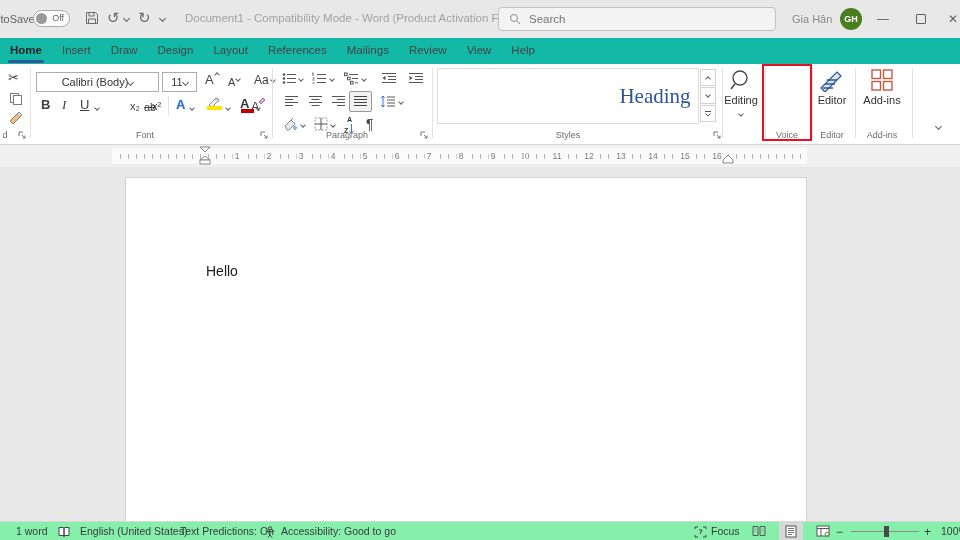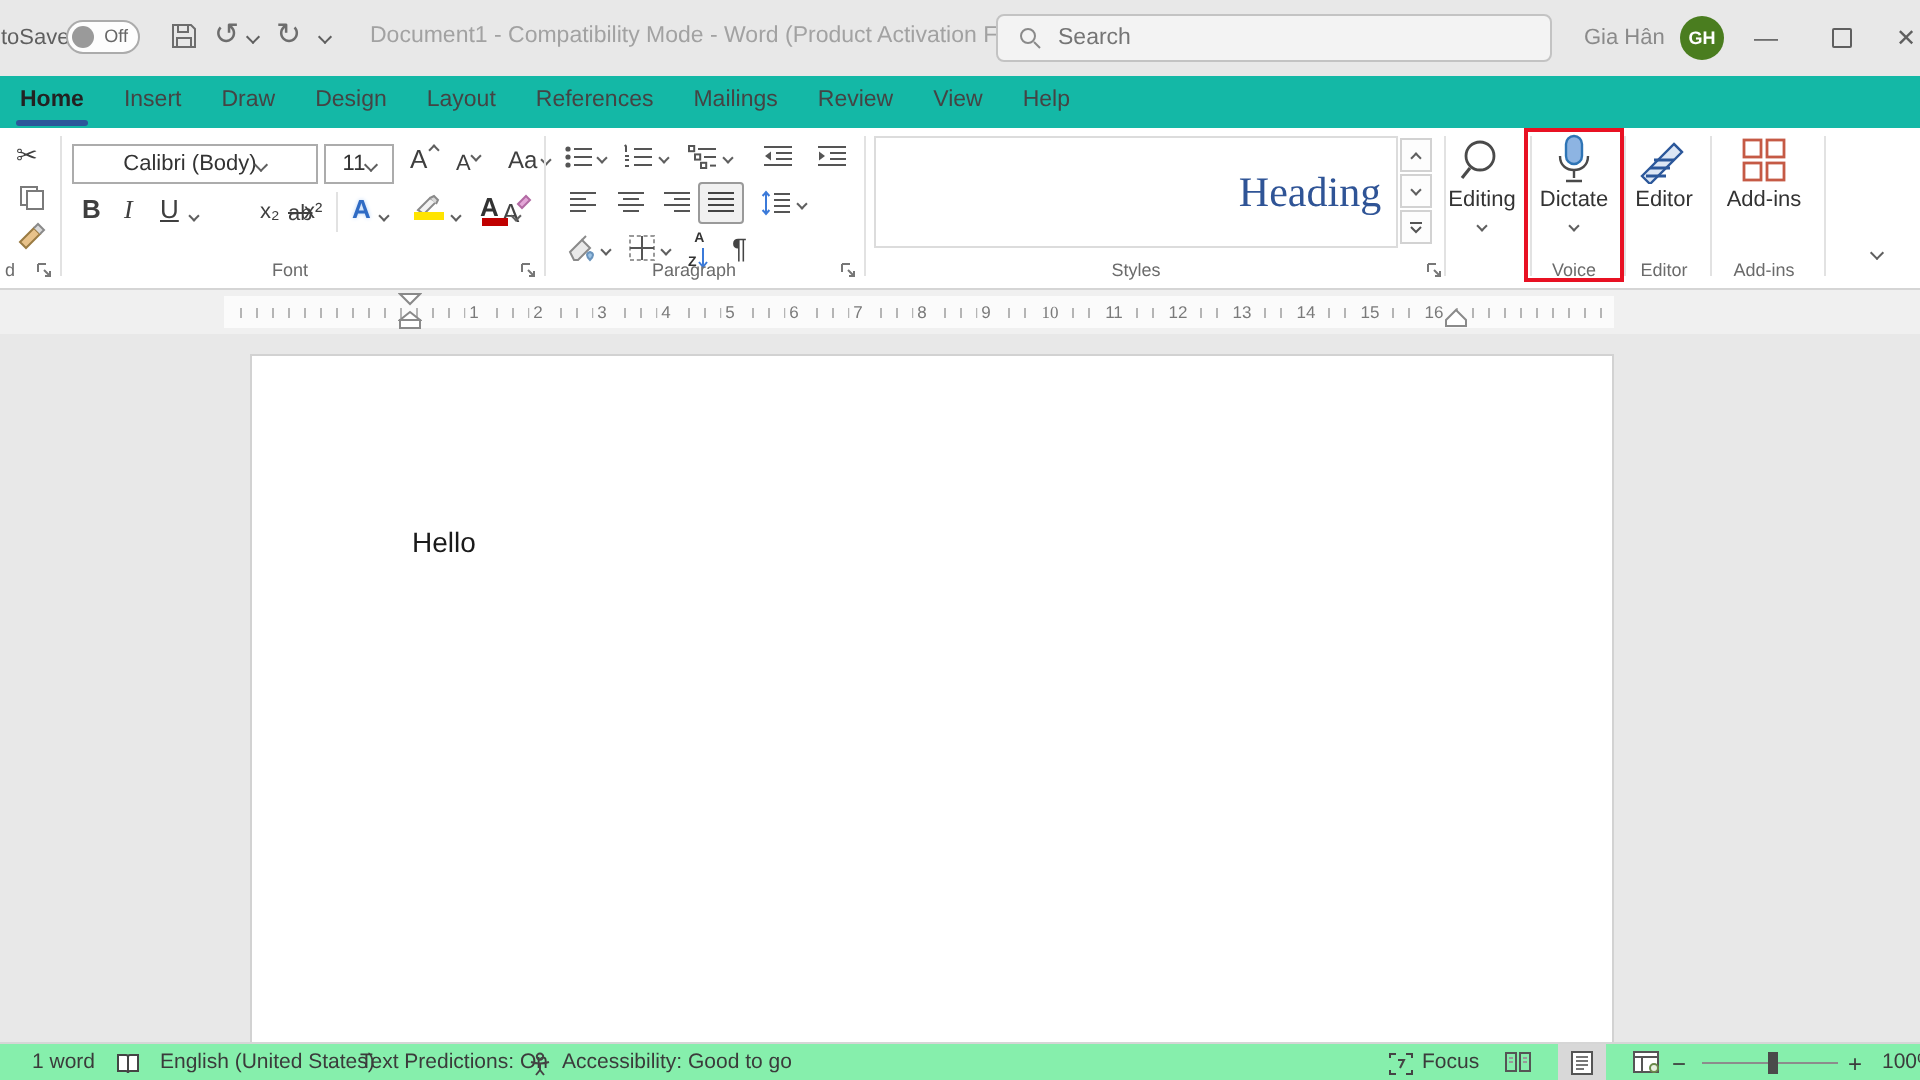--- a/index.html
+++ b/index.html
@@ -332,29 +332,20 @@
   <div class="big-btn" style="left:718px;">
     <svg width="24" height="24" viewBox="0 0 24 24" style="margin:2px auto;">
         <circle cx="11" cy="10" r="7" fill="none" stroke="#4a4a4a" stroke-width="1.4"></circle>
         <path d="M6 16l-4 5" stroke="#4a4a4a" stroke-width="1.6"></path>
       </svg>
     <span>Editing</span><br>
     <span class="chv" style="width:4px;height:4px;margin-top:2px;"></span>
   </div>
   <div class="vsep" style="left:765px;"></div>
 
-  <div class="big-btn" style="left:764px;">
-    <svg width="22" height="26" viewBox="0 0 22 26" style="margin:1px auto;">
-      <rect x="7" y="1" width="8" height="14" rx="4" fill="#8db4e2" stroke="#2e74b5" stroke-width="1.2"></rect>
-      <path d="M4 11c0 5 3.5 7 7 7s7-2 7-7" fill="none" stroke="#4a4a4a" stroke-width="1.2"></path>
-      <path d="M11 18v4M7 23.5h8" stroke="#4a4a4a" stroke-width="1.2"></path>
-    </svg>
-    <span>Dictate</span><br>
-    <span class="chv" style="width:4px;height:4px;margin-top:2px;"></span>
-  </div>
   <span class="grp-label" style="left:757px;width:60px;">Voice</span>
   <div class="red-box"></div>
   <div class="vsep" style="left:812px;"></div>
 
   <div class="big-btn" style="left:809px;">
     <svg width="26" height="24" viewBox="0 0 26 24" style="margin:2px auto;">
       <path d="M2 20L18 4l4 4L6 24z" fill="#dce6f4" stroke="#2b579a" stroke-width="1.2"></path>
       <path d="M18 4l4 4" stroke="#2b579a"></path>
       <path d="M8 12h10M6 16h10M4 20h10" stroke="#2b579a" stroke-width="1.6"></path>
     </svg>

